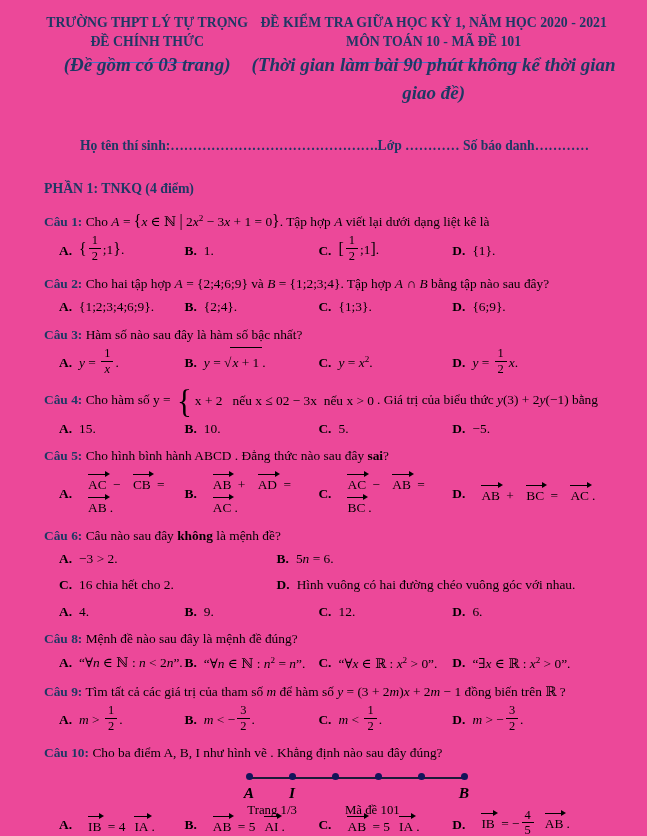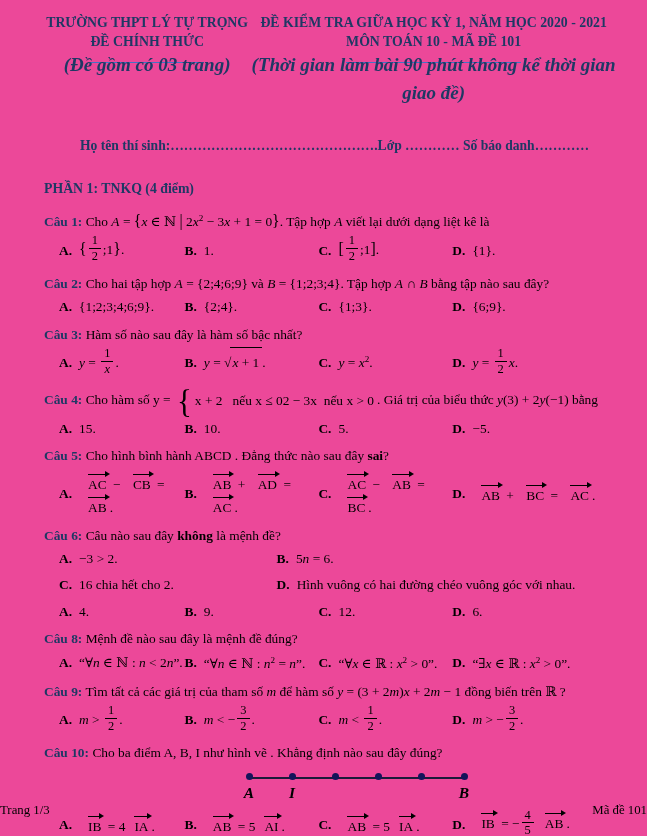--- a/index.html
+++ b/index.html
@@ -42,21 +42,21 @@
       border-bottom:3px solid transparent;border-left:5px solid #000;}
   .cases{display:inline-flex;align-items:center;vertical-align:middle;margin:0 3px;}
   .cases .brace{font-size:31px;line-height:0.95;font-weight:normal;margin-right:3px;transform:scaleY(1.1);}
   .cases .rows{display:inline-flex;line-height:1.35;text-align:left;}
   
   .diagram{position:relative;height:40px;width:215px;margin:5px 0 2px 205px;}
   .dline{position:absolute;top:9px;left:0;right:0;border-top:2px solid #1b1b3a;}
   .dot{position:absolute;top:9px;width:7px;height:7px;margin:-4.5px 0 0 -3.5px;background:#14145a;border-radius:50%;}
   .dlabel{position:absolute;top:14px;font-weight:bold;font-style:italic;font-size:15.5px;transform:translateX(-50%);}
   
-  .ftr{position:absolute;bottom:16px;left:0;right:0;display:flex;justify-content:space-between;gap:48px;
+  .ftr{position:absolute;bottom:16px;left:0;right:0;display:flex;justify-content:center;gap:48px;
        font-size:12.8px;color:#000;}
 </style>
 </head>
 <body>
 
 <div class="page">
 
   <header class="hdr">
     <div class="hdr-left">
       <div class="h-line">TRƯỜNG THPT LÝ TỰ TRỌNG</div>

